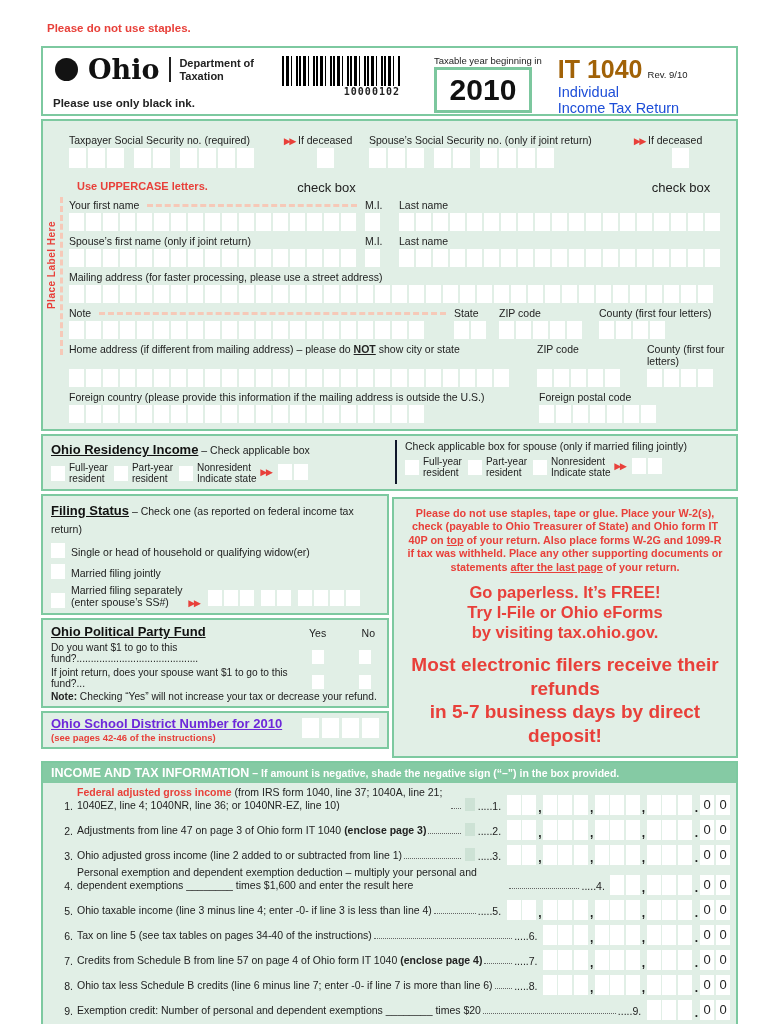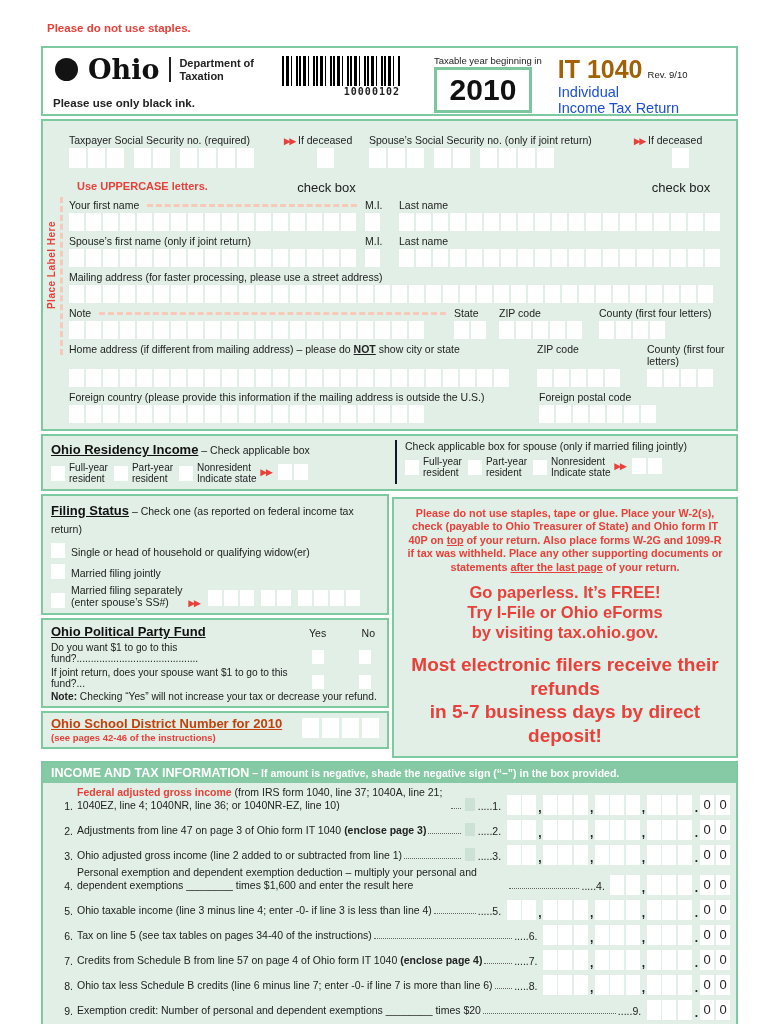--- a/index.html
+++ b/index.html
@@ -66,21 +66,21 @@
   .fopt{display:flex;align-items:flex-end;gap:6px;margin-top:5px;font-size:10.5px;}
   .fopt .cb{margin-top:1px;flex-shrink:0;}
   .fund{padding:4px 8px;}
   .fundhdr{display:flex;align-items:flex-end;}
   .ynhdr{display:flex;width:66px;justify-content:space-between;margin-left:auto;margin-right:4px;font-size:10.5px;}
   .fq{display:flex;align-items:flex-end;margin-top:3px;font-size:10.2px;}
   .fboxes{display:flex;width:62px;justify-content:space-between;margin-left:auto;margin-right:8px;}
   .fcb{width:12px;height:14px;background:#fff;}
   .fnote{font-size:10.2px;margin-top:2px;}
   .school{padding:4px 8px;display:flex;align-items:center;}
-  .schtit{color:#c2410c;font-weight:bold;font-size:13px;text-decoration:underline;line-height:1.15;}
+  .schtit{color:#6d28d9;font-weight:bold;font-size:13px;text-decoration:underline;line-height:1.15;}
   .schsub{color:#e8403a;font-weight:bold;font-size:9.5px;}
   .snb{display:inline-block;width:17px;height:20px;background:#fff;margin-left:3px;}
   .instr{flex:1;padding:8px 10px;text-align:center;color:#e8403a;font-weight:bold;}
   .ip1{font-size:10.8px;line-height:1.25;}
   .ip2{font-size:16.5px;line-height:1.2;margin-top:9px;}
   .ip3{font-size:19px;line-height:1.25;margin-top:10px;}
   
   .income{margin-top:3px;}
   .band{background:#85caa4;color:#fff;font-weight:bold;font-size:12.5px;padding:3px 8px;}
   .band .bnote{font-size:10.5px;}

